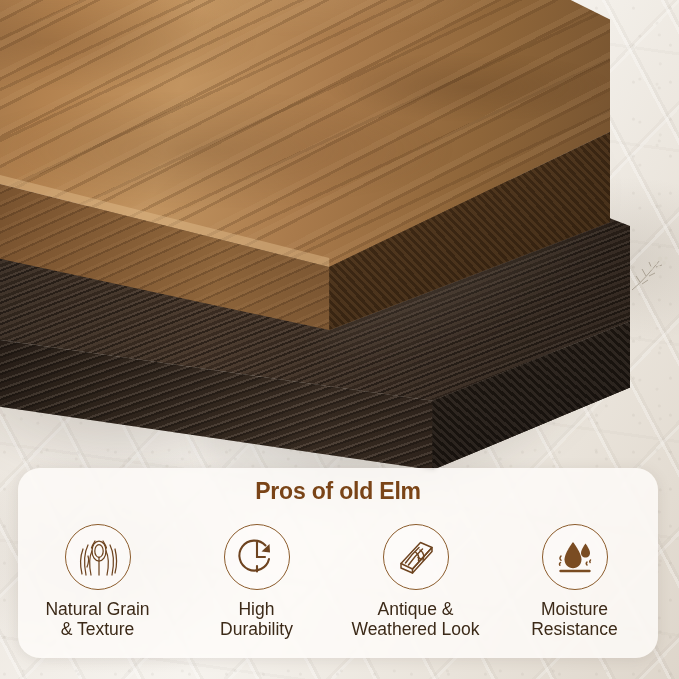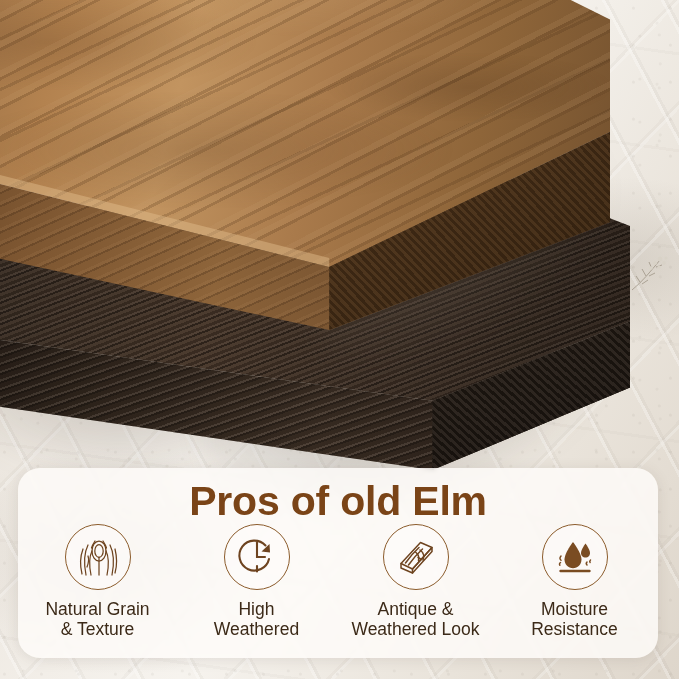--- a/index.html
+++ b/index.html
@@ -123,21 +123,21 @@
     background:rgba(226,190,142,.45);}
 
   
   .panel{position:absolute;left:18px;top:468px;width:640px;height:190px;
     background:rgba(255,253,250,.80);
     border-radius:22px;
     backdrop-filter:blur(2px);
     box-shadow:0 2px 14px rgba(90,78,66,.13);
     overflow:hidden;}
   .panel-title{position:absolute;left:0;right:0;top:10px;text-align:center;
-    font-size:41px;font-weight:700;letter-spacing:-.2px;color:#7a4417;
+    font-size:23px;font-weight:700;letter-spacing:-.2px;color:#7a4417;
     font-family:"Liberation Sans", sans-serif;}
   .features{position:absolute;left:0;right:4px;top:56px;display:flex;}
   .feature{flex:1;display:flex;flex-direction:column;align-items:center;}
   .fi-circle{width:64px;height:64px;border-radius:50%;
     border:1.6px solid #8a5a2a;
     display:flex;align-items:center;justify-content:center;
     background:rgba(255,255,255,.35);}
   .f-label{margin-top:9px;text-align:center;font-size:17.5px;line-height:1.16;
     color:#3c2a18;font-family:"Liberation Sans", sans-serif;white-space:pre-line;}
 </style>
@@ -229,21 +229,21 @@
             <g fill="none" stroke="#6e4420" stroke-width="2.1" stroke-linecap="round">
               <path d="M29.5 9.5 A15 15 0 1 0 33 23"></path>
               <path d="M21 6.5 L21 12"></path>
               <path d="M21 30 L21 35.5"></path>
               <path d="M21 12 L21 21 L29 21"></path>
             </g>
             <path d="M33.5 8 L34 16.5 L25.5 15.5 Z" fill="#6e4420"></path>
           </svg>
         </div>
         <div class="f-label">High
-Weathered</div>
+Durability</div>
       </div>
 
       <div class="feature">
         <div class="fi-circle">
           <svg width="44" height="44" viewBox="0 0 44 44">
             <g fill="none" stroke="#6e4420" stroke-width="1.5" stroke-linejoin="round" stroke-linecap="round">
               <path d="M7 28.5 L26.5 7.5 L38 12.5 L18.5 34 Z"></path>
               <path d="M7 28.5 L7 33 L18.5 38 L18.5 34"></path>
               <path d="M18.5 34 L38 12.5 L38 16.5 L18.5 38"></path>
               <path d="M11.5 28 C15 23 19 18 25 12.5"></path>

